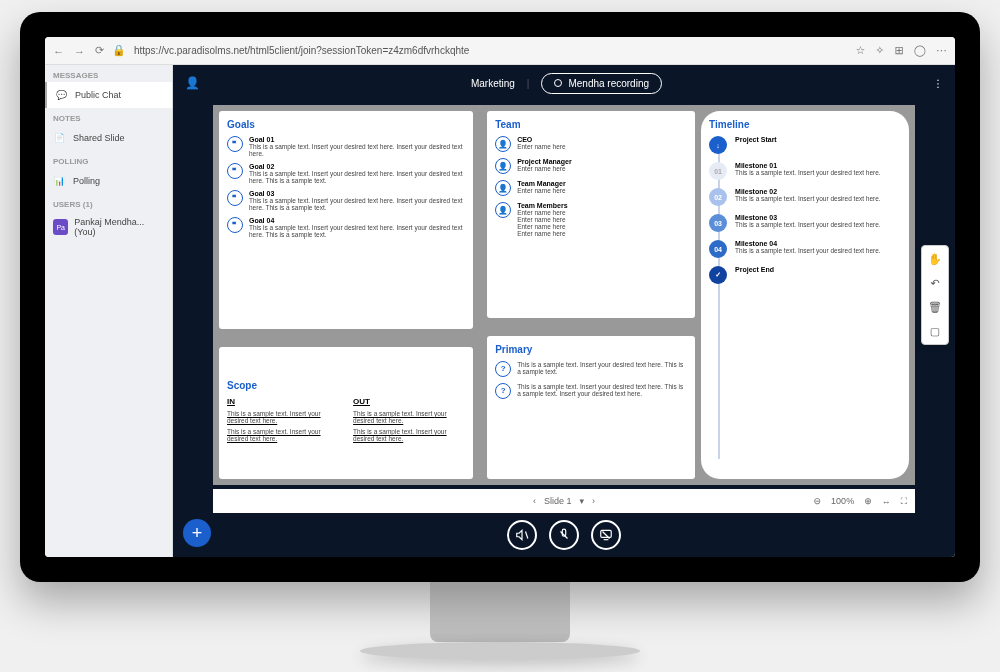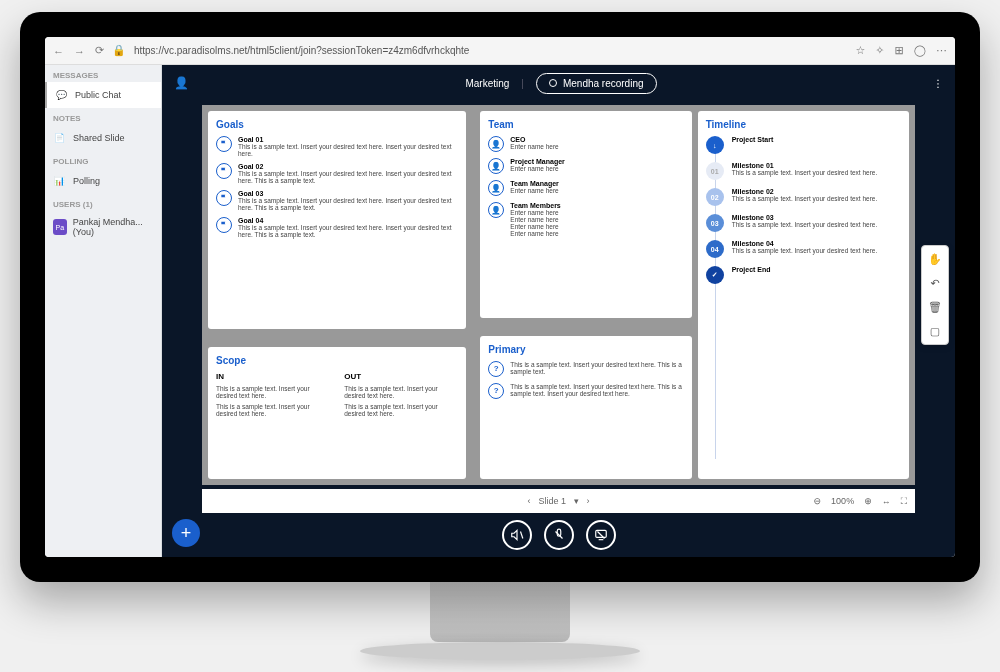--- a/index.html
+++ b/index.html
@@ -48,21 +48,21 @@
   border-bottom: 1px solid #ddd;
 }
 .browser-nav { display: flex; gap: 10px; }
 .browser-icon { color: #777; cursor: pointer; }
 .url-bar { flex: 1; color: #555; font-size: 10px; }
 .browser-right { display: flex; gap: 10px; }
 
 .app { flex: 1; display: flex; overflow: hidden; }
 
 .sidebar {
-  width: 117px;
+  width: 128px;
   background: #eef0f3;
   border-right: 1px solid #d8dce0;
   display: flex;
   flex-direction: column;
   font-size: 9px;
   color: #444;
 }
 .section-title { padding: 6px 8px 2px; font-size: 8px; color: #999; font-weight: 600; }
 .sidebar-item {
   display: flex;
@@ -131,21 +131,21 @@
   width: 16px; height: 16px; border-radius: 50%;
   border: 1.5px solid #1a5fcc;
   display: flex; align-items: center; justify-content: center;
   flex-shrink: 0;
   font-size: 8px; color: #1a5fcc; font-weight: 700;
 }
 .icon-flag svg { width: 8px; height: 8px; fill: #1a5fcc; }
 .item-text .title { font-weight: 700; color: #000; }
 .item-text .desc { color: #444; font-size: 6.5px; }
 
-.scope-cols { display: flex; gap: 14px; }
+.scope-cols { display: flex; gap: 14px; text-decoration: underline; }
 .scope-col { flex: 1; }
 .scope-col .title { font-weight: 700; font-size: 8px; margin-bottom: 4px; }
 .scope-col .desc { font-size: 6.5px; color: #444; margin-bottom: 4px; }
 
 .timeline-line { position: absolute; left: 17px; top: 30px; bottom: 20px; width: 1.5px; background: #c8d4eb; }
 .timeline-items { position: relative; }
 .tl-item { display: flex; gap: 8px; margin-bottom: 8px; position: relative; }
 .tl-bullet { width: 18px; height: 18px; border-radius: 50%; display: flex; align-items: center; justify-content: center; font-size: 7px; font-weight: 700; flex-shrink: 0; z-index: 1; }
 .tl-bullet.start { background: #1a5fcc; color: #fff; }
 .tl-bullet.m01 { background: #e6ebf5; color: #aaa; }
@@ -325,21 +325,21 @@
                           <path d="M4 2v20M4 2h12l-2 4 2 4H4"></path>
                         </svg>
                       </div>
       <div class="item-text">
                         <div class="title">Goal 04</div>
                         <div class="desc">This is a sample text. Insert your desired text here. Insert your desired text here. This is a sample text.</div>
                       </div>
     </div>
                   </div>
         </div>
-        <div class="card" style="flex:0.8;">
+        <div class="card" style="flex:0.8;justify-content:center;">
           <div class="card-title">Scope</div>
           <div class="scope-cols">
             <div class="scope-col">
               <div class="title">IN</div>
               <div class="desc">This is a sample text.
 Insert your desired text here.</div>
               <div class="desc">This is a sample text.
 Insert your desired text here.</div>
             </div>
             <div class="scope-col">
@@ -403,21 +403,21 @@
       <div class="icon-q">?</div>
       <div class="item-text">
                         <div class="desc">This is a sample text. Insert your desired text here. This is a sample text. Insert your desired text here.</div>
                       </div>
     </div>
                   </div>
         </div>
       </div>
 
       <div class="col col-right">
-        <div class="card" style="flex:1; position:relative;">
+        <div class="card" style="flex:1; position:relative;border-radius:19px;">
           <div class="card-title">Timeline</div>
           <div class="timeline-line"></div>
           <div class="timeline-items" id="timeline-list">
                     <div class="tl-item">
       <div class="tl-bullet start">↓</div>
       <div class="item-text">
                         <div class="title">Project Start</div>
                         <div class="desc"><date></date></div>
                       </div>
     </div>

